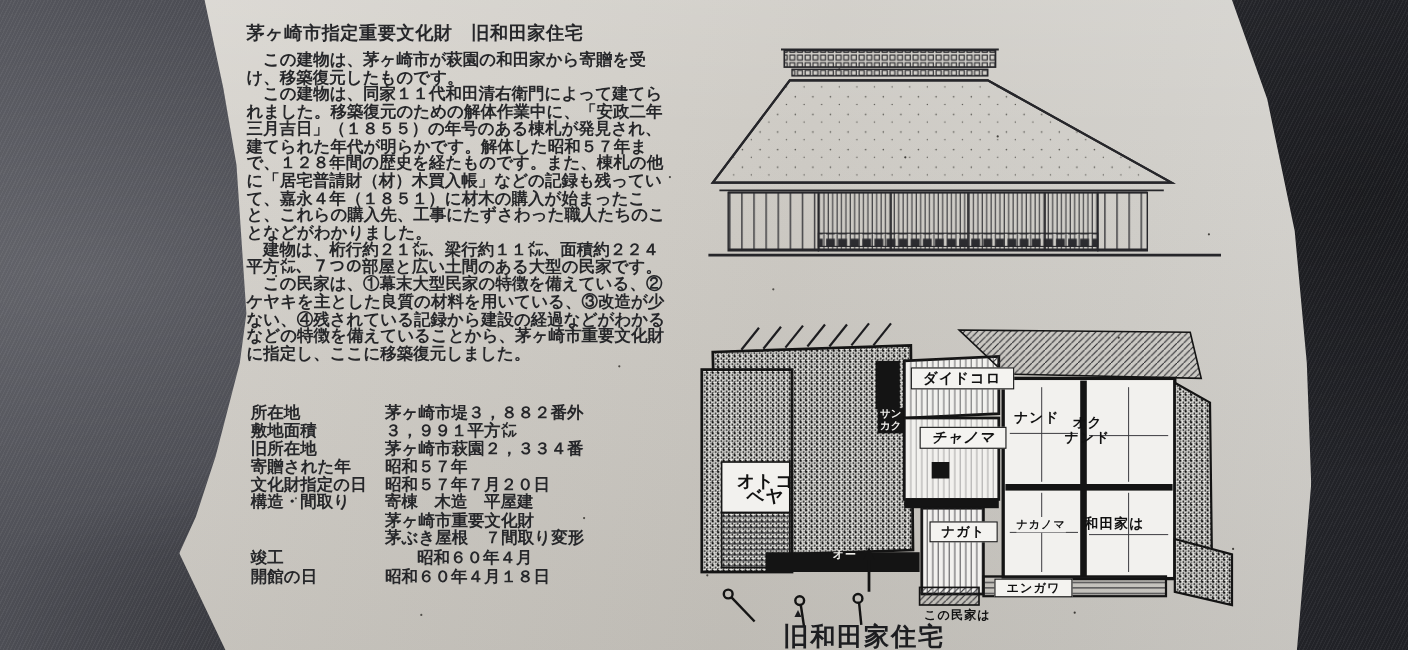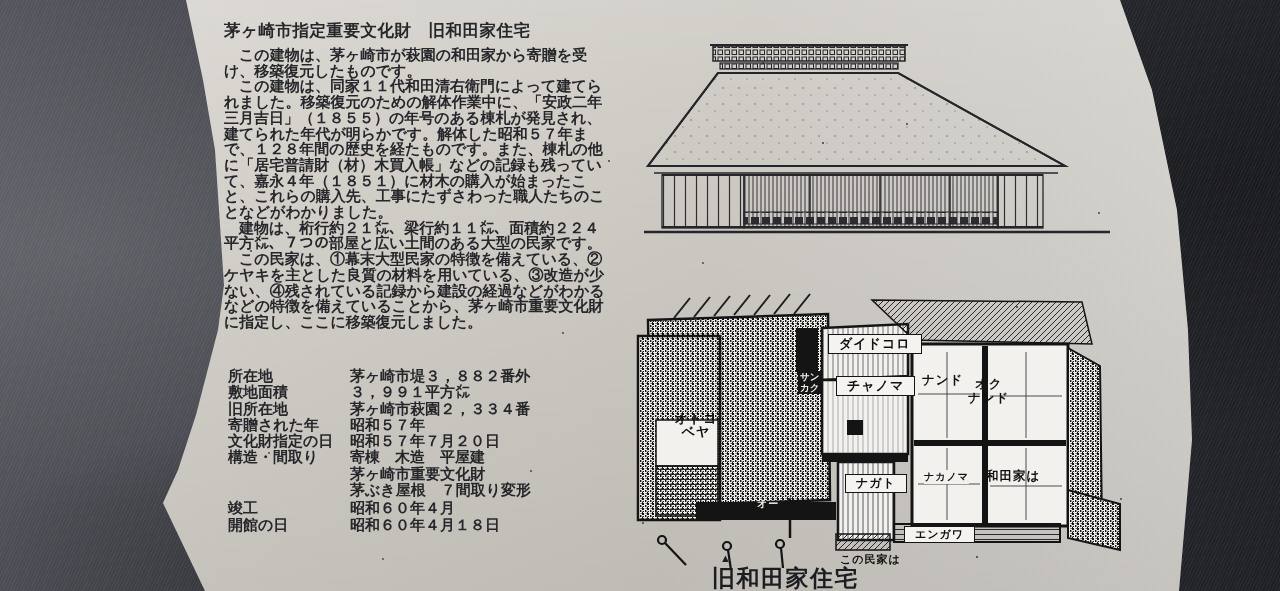--- a/index.html
+++ b/index.html
@@ -33,21 +33,21 @@
       268px 452px #514f4a,1120px 498px #45433f,530px 470px #4a4843,350px 90px #514f4a,
       608px 160px #45433f,1016px 306px #3c3a36,878px 560px #4a4843,250px 250px #45433f;}
   
   .doc-text{position:absolute;left:224px;top:20px;width:382px;color:#26272a;}
   .doc-title{margin:0 0 7px 0;font-size:16.5px;line-height:20px;font-weight:bold;letter-spacing:0.5px;}
   .doc-text p{margin:0;font-size:15px;line-height:15.7px;font-weight:bold;
     word-break:break-all;text-align:left;}
   
   .details{position:absolute;left:228px;top:368px;width:390px;color:#26272a;}
   .drow{display:flex;font-size:15px;line-height:16.3px;font-weight:bold;}
-  .drow.gap{margin-top:2px;}
+  .drow.gap{margin-top:2px;gap:29px;}
   .dlabel{flex:0 0 122px;}
   .dvalue{flex:1;}
   
   .elevation{position:absolute;left:640px;top:35px;}
   .plan{position:absolute;left:632px;top:288px;}
   .plan-labels{position:absolute;left:632px;top:288px;width:500px;height:285px;color:#111;}
   .plabel{position:absolute;font-weight:bold;white-space:nowrap;letter-spacing:1px;}
   .plabel.boxed{background:#f4f3f0;border:1.5px solid #151515;padding:0 10px;}
   .plabel.plain{background:transparent;}
   .plabel.inverse{background:#151515;color:#f0efec;padding:1px 2px;letter-spacing:0;}
@@ -245,27 +245,27 @@
           <line x1="149" y1="260" x2="151" y2="280"></line>
       </g>
     </svg>
 
     <div class="plan-labels">
       <div class="plabel inverse" style="left:166px;top:42px;font-size:9.5px;line-height:10.5px;margin-top:41px;">
         <span class="ln">サン</span>
         <span class="ln">カク</span>
       </div>
       <div class="plabel boxed" style="left:196px;top:46px;font-size:13px;">ダイドコロ</div>
-      <div class="plabel boxed" style="left:204px;top:88px;font-size:13px;">チャノマ</div>
+      <div class="plabel boxed" style="left:204px;top:100px;font-size:13px;font-style:italic;">チャノマ</div>
       <div class="plabel plain" style="left:290px;top:84px;font-size:12.5px;">ナンド</div>
       <div class="plabel plain" style="left:336px;top:90px;font-size:12.5px;line-height:13.5px;">
         <span class="ln">オク</span>
         <span class="ln">ナンド</span>
       </div>
-      <div class="plabel boxed" style="left:28px;top:124px;font-size:13px;line-height:13px;width:52px;border:none;background:transparent;">
+      <div class="plabel boxed" style="left:28px;top:144px;font-size:16px;line-height:13px;width:52px;border:none;background:transparent;">
         <span class="ln">オトコ</span>
         <span class="ln">ベヤ</span>
       </div>
       <div class="plabel boxed" style="left:213px;top:186px;font-size:12px;">ナガト</div>
       <div class="plabel plain" style="left:292px;top:182px;font-size:10px;background:#f2f1ee;">ナカノマ</div>
       <div class="plabel plain" style="left:354px;top:180px;font-size:12.5px;">和田家は</div>
       <div class="plabel boxed" style="left:272px;top:238px;font-size:11px;border-width:1px;">エンガワ</div>
       <div class="plabel plain" style="left:208px;top:264px;font-size:11px;">この民家は</div>
       <div class="plabel plain" style="left:125px;top:209px;font-size:10px;color:#efeeea;">オー</div>
     </div>

